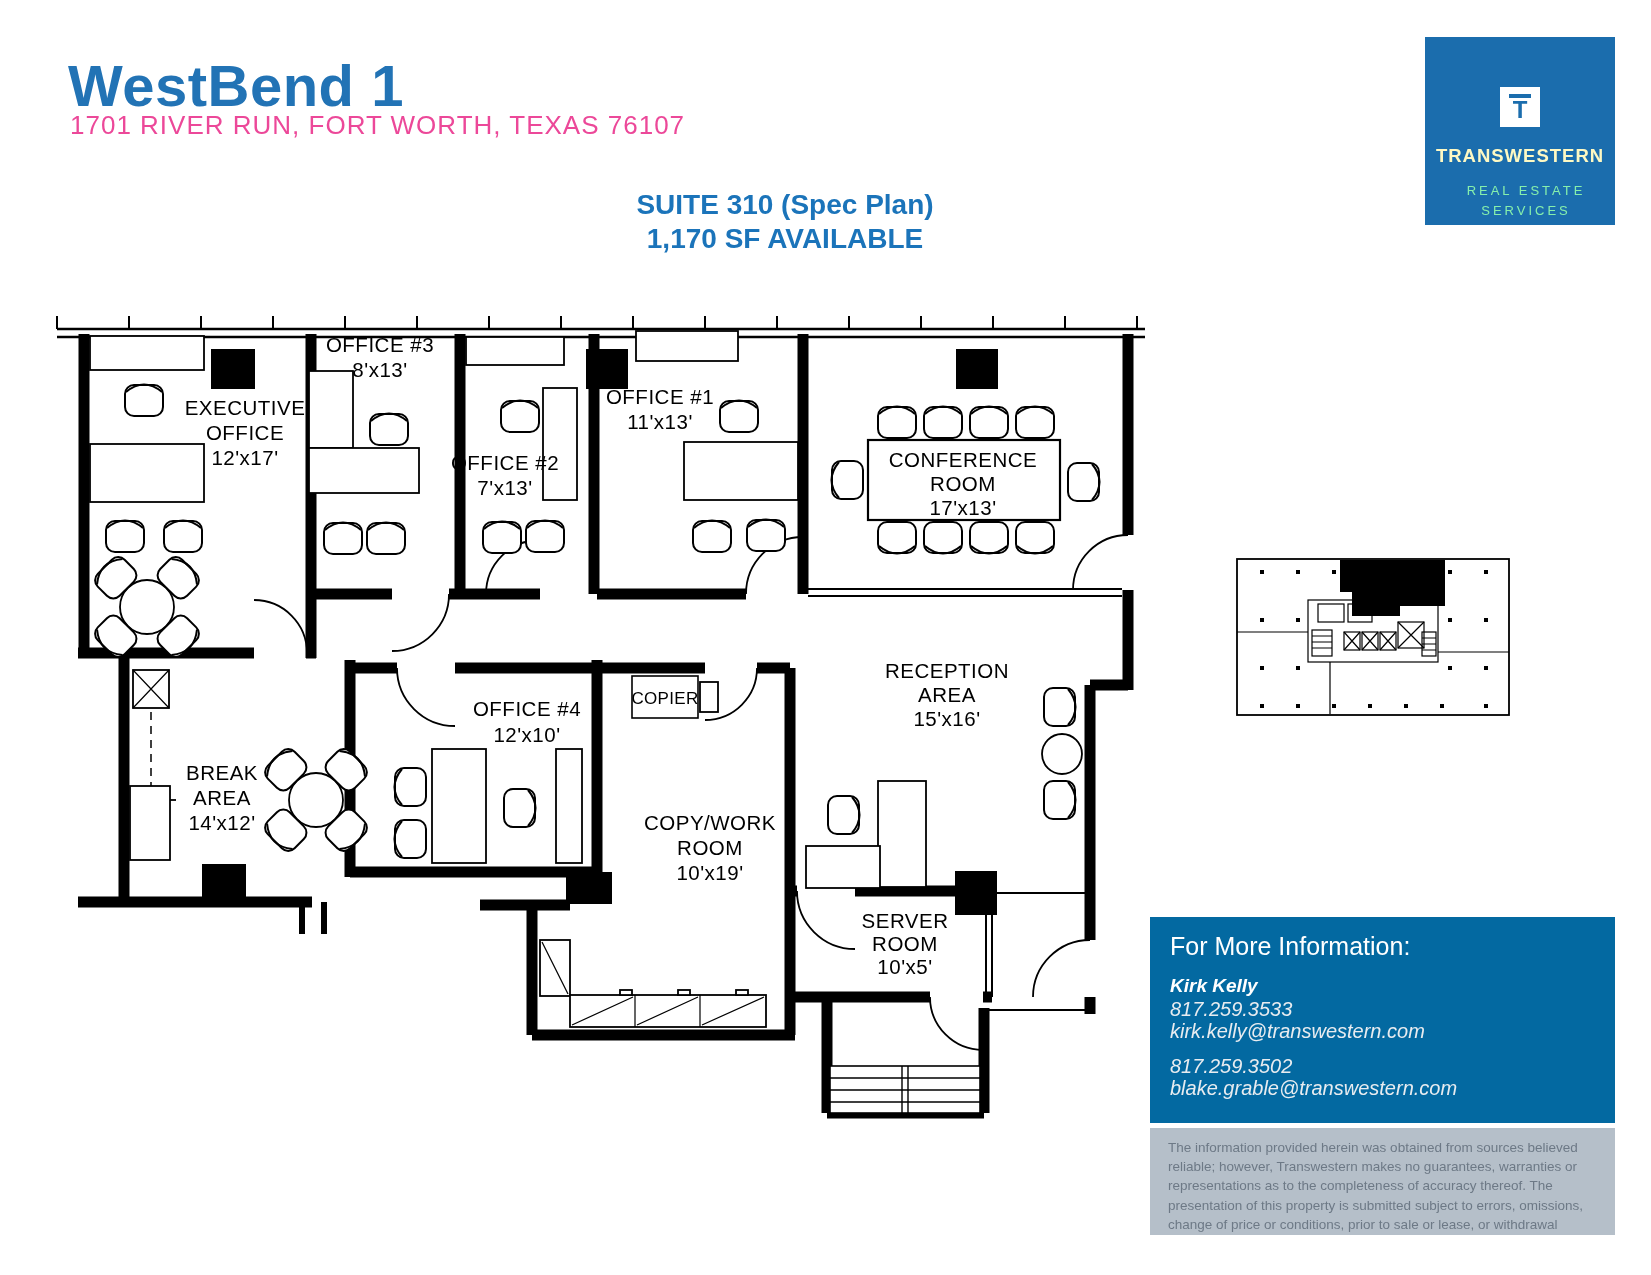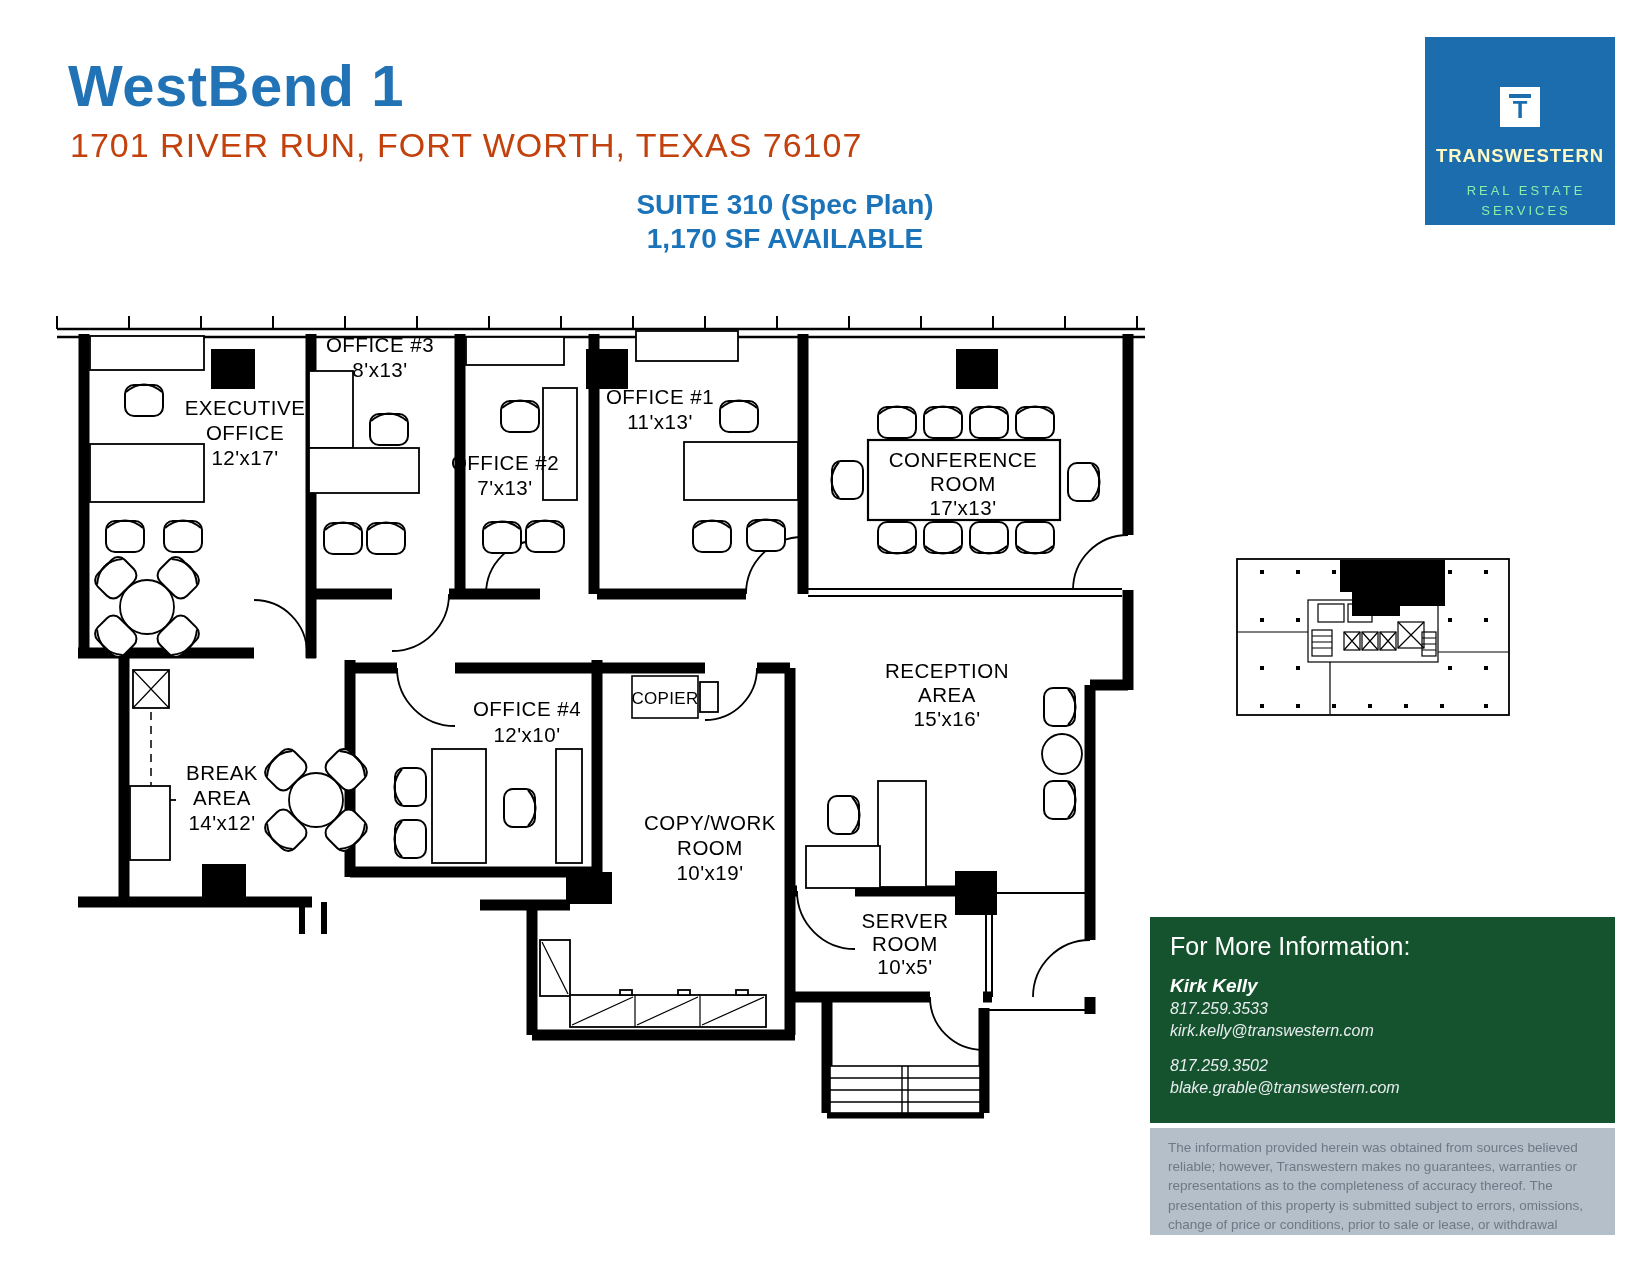--- a/index.html
+++ b/index.html
@@ -6,22 +6,22 @@
   html,body { background:#ffffff; }
   .page {
     position:relative; width:1651px; height:1275px; background:#ffffff;
     font-family:"Liberation Sans", sans-serif; overflow:hidden;padding-left:36px;
   }
   .building-title {
     position:absolute; left:68px; top:52px;
     font-size:58px; font-weight:bold; letter-spacing:0.5px; color:#2273b5;
   }
   .building-address {
-    position:absolute; left:70px; top:126px;
-    font-size:34px; color:#c2410c; letter-spacing:1px;
+    position:absolute; left:70px; top:110px;
+    font-size:26px; color:#ec4899; letter-spacing:1px;
   }
   .suite-heading {
     position:absolute; left:440px; top:188px; width:690px; text-align:center;
     color:#1b74ba; font-weight:bold; font-size:28px; line-height:34px;
   }
   .logo-box {
     position:absolute; left:1425px; top:37px; width:190px; height:188px;
     background:#1b6dad; text-align:center;
   }
   .logo-mono {
@@ -31,26 +31,26 @@
   .logo-mono .tbar { position:absolute; left:9px; top:7px; width:22px; height:4px; background:#1b6dad; }
   .logo-mono .tglyph {
     position:absolute; left:0; top:10px; width:40px; text-align:center;
     color:#1b6dad; font-weight:bold; font-size:24px; line-height:26px;
   }
   .logo-brand { margin-top:14px; color:#fef9c3; font-weight:bold; font-size:18.5px; letter-spacing:1px; }
   .logo-tagline { margin-top:14px; color:#86efac; font-size:13px; letter-spacing:3px; line-height:20px;margin-left:12px; }
   .plan-svg { position:absolute; left:0; top:0; }
   .contact-card {
     position:absolute; left:1150px; top:917px; width:465px; height:206px;
-    background:#14532d; color:#ffffff; padding:15px 20px;
+    background:#0369a1; color:#ffffff; padding:15px 20px;
   }
   .contact-heading { font-size:25px; font-weight:normal; margin-bottom:12px; }
   .agent { margin-bottom:13px;font-style:italic; }
   .agent-name { font-size:19px; font-weight:bold; line-height:25px; }
-  .agent-line { font-size:16px; font-weight:normal; line-height:22px; color:#e8ecf0; }
+  .agent-line { font-size:20px; font-weight:normal; line-height:22px; color:#e8ecf0; }
   .disclaimer-box {
     position:absolute; left:1150px; top:1128px; width:465px; height:107px;
     background:#b5bfc9; color:#6d7986; font-size:13.5px; line-height:19.2px;
     padding:10px 18px; overflow:hidden;
   }
 </style>
 </head>
 <body>
 
 <div class="page">

